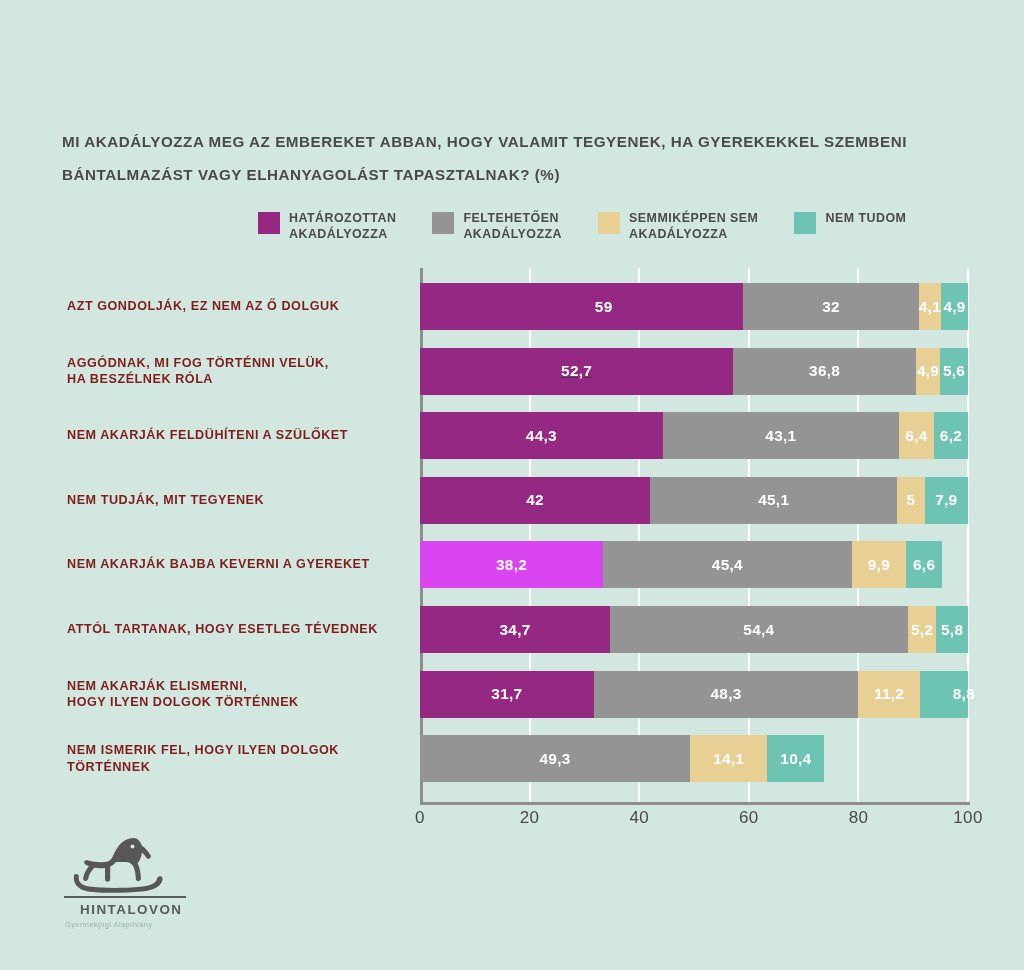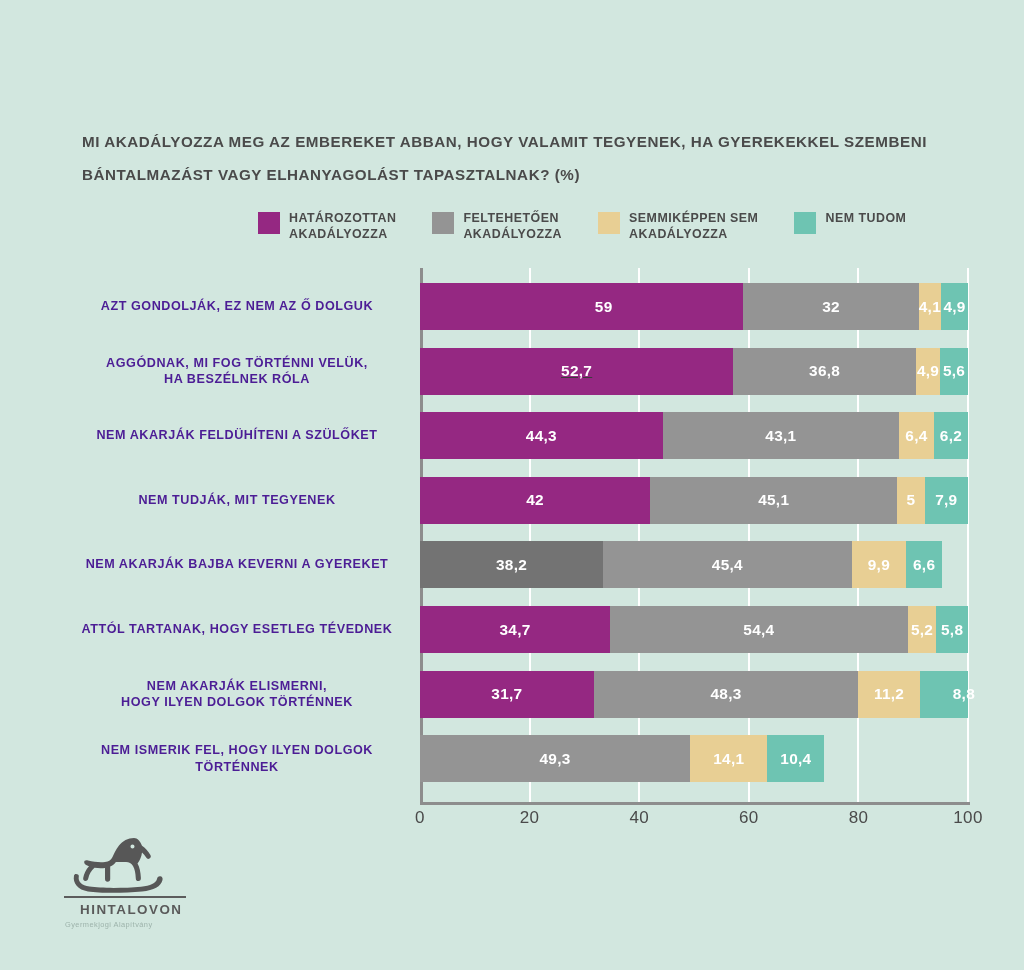--- a/index.html
+++ b/index.html
@@ -21,21 +21,20 @@
     position: absolute;
     left: 62px;
     top: 125px;
     width: 920px;
     font-size: 15.2px;
     letter-spacing: 0.55px;
     line-height: 33px;
     font-weight: 700;
     color: #4a4a4a;
     text-transform: uppercase;
-    margin-left: 20px;
   }
 
   
   #legend {
     position: absolute;
     left: 258px;
     top: 211px;
     display: flex;
     align-items: flex-start;
     gap: 8px;
@@ -111,26 +110,26 @@
     letter-spacing: 0.3px;
     white-space: nowrap;
     z-index: 3;
   }
 
   
   .cat-label {
     position: absolute;
     right: 0;
     width: 340px;
-    text-align: center;
+    text-align: left;
     font-size: 12.6px;
     font-weight: 700;
     letter-spacing: 0.55px;
     line-height: 16.5px;
-    color: #4c1d95;
+    color: #7f1d1d;
     text-transform: uppercase;
     white-space: pre-line;
   }
   #cat-labels {
     position: absolute;
     left: 62px;
     top: 268px;
     width: 345px;
     height: 534px;
   }
@@ -280,21 +279,21 @@
         <span class="bar-value">45,1</span>
       </div>
       <div class="bar-seg" style="width: 27.4px; background: rgb(232, 207, 148);">
         <span class="bar-value">5</span>
       </div>
       <div class="bar-seg" style="width: 43.292px; background: rgb(110, 196, 178);">
         <span class="bar-value">7,9</span>
       </div>
     </div>
     <div class="bar-row" style="top: 273.4px;">
-      <div class="bar-seg" style="width: 183px; background: #737373;">
+      <div class="bar-seg" style="width: 183px; background: #d946ef;">
         <span class="bar-value">38,2</span>
       </div>
       <div class="bar-seg" style="width: 248.792px; background: rgb(148, 148, 148);">
         <span class="bar-value">45,4</span>
       </div>
       <div class="bar-seg" style="width: 54.252px; background: rgb(232, 207, 148);">
         <span class="bar-value">9,9</span>
       </div>
       <div class="bar-seg" style="width: 36.168px; background: rgb(110, 196, 178);">
         <span class="bar-value">6,6</span>

